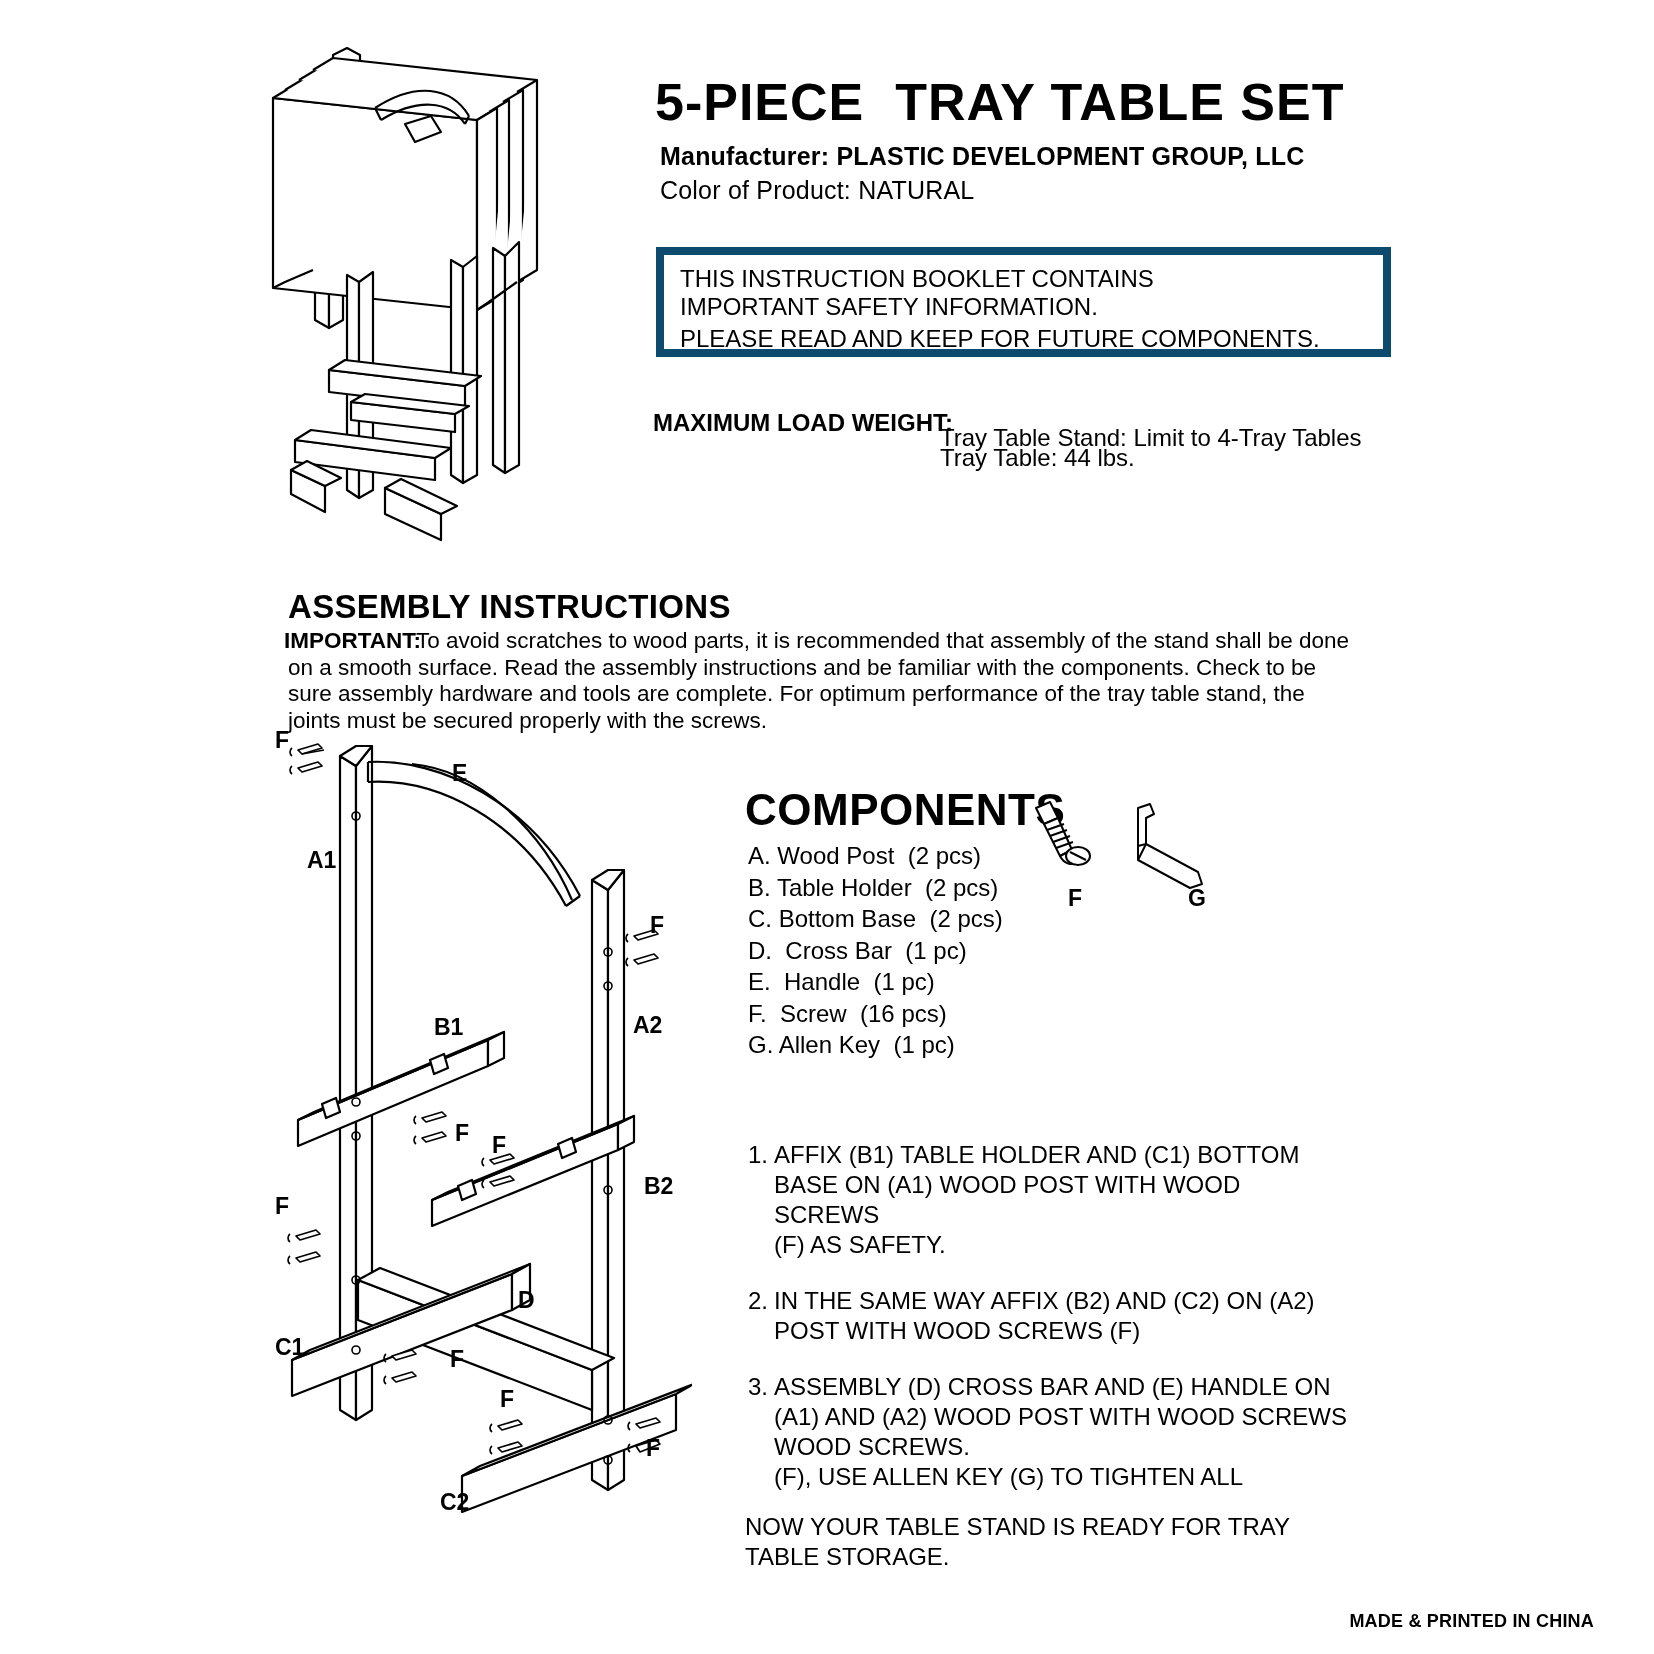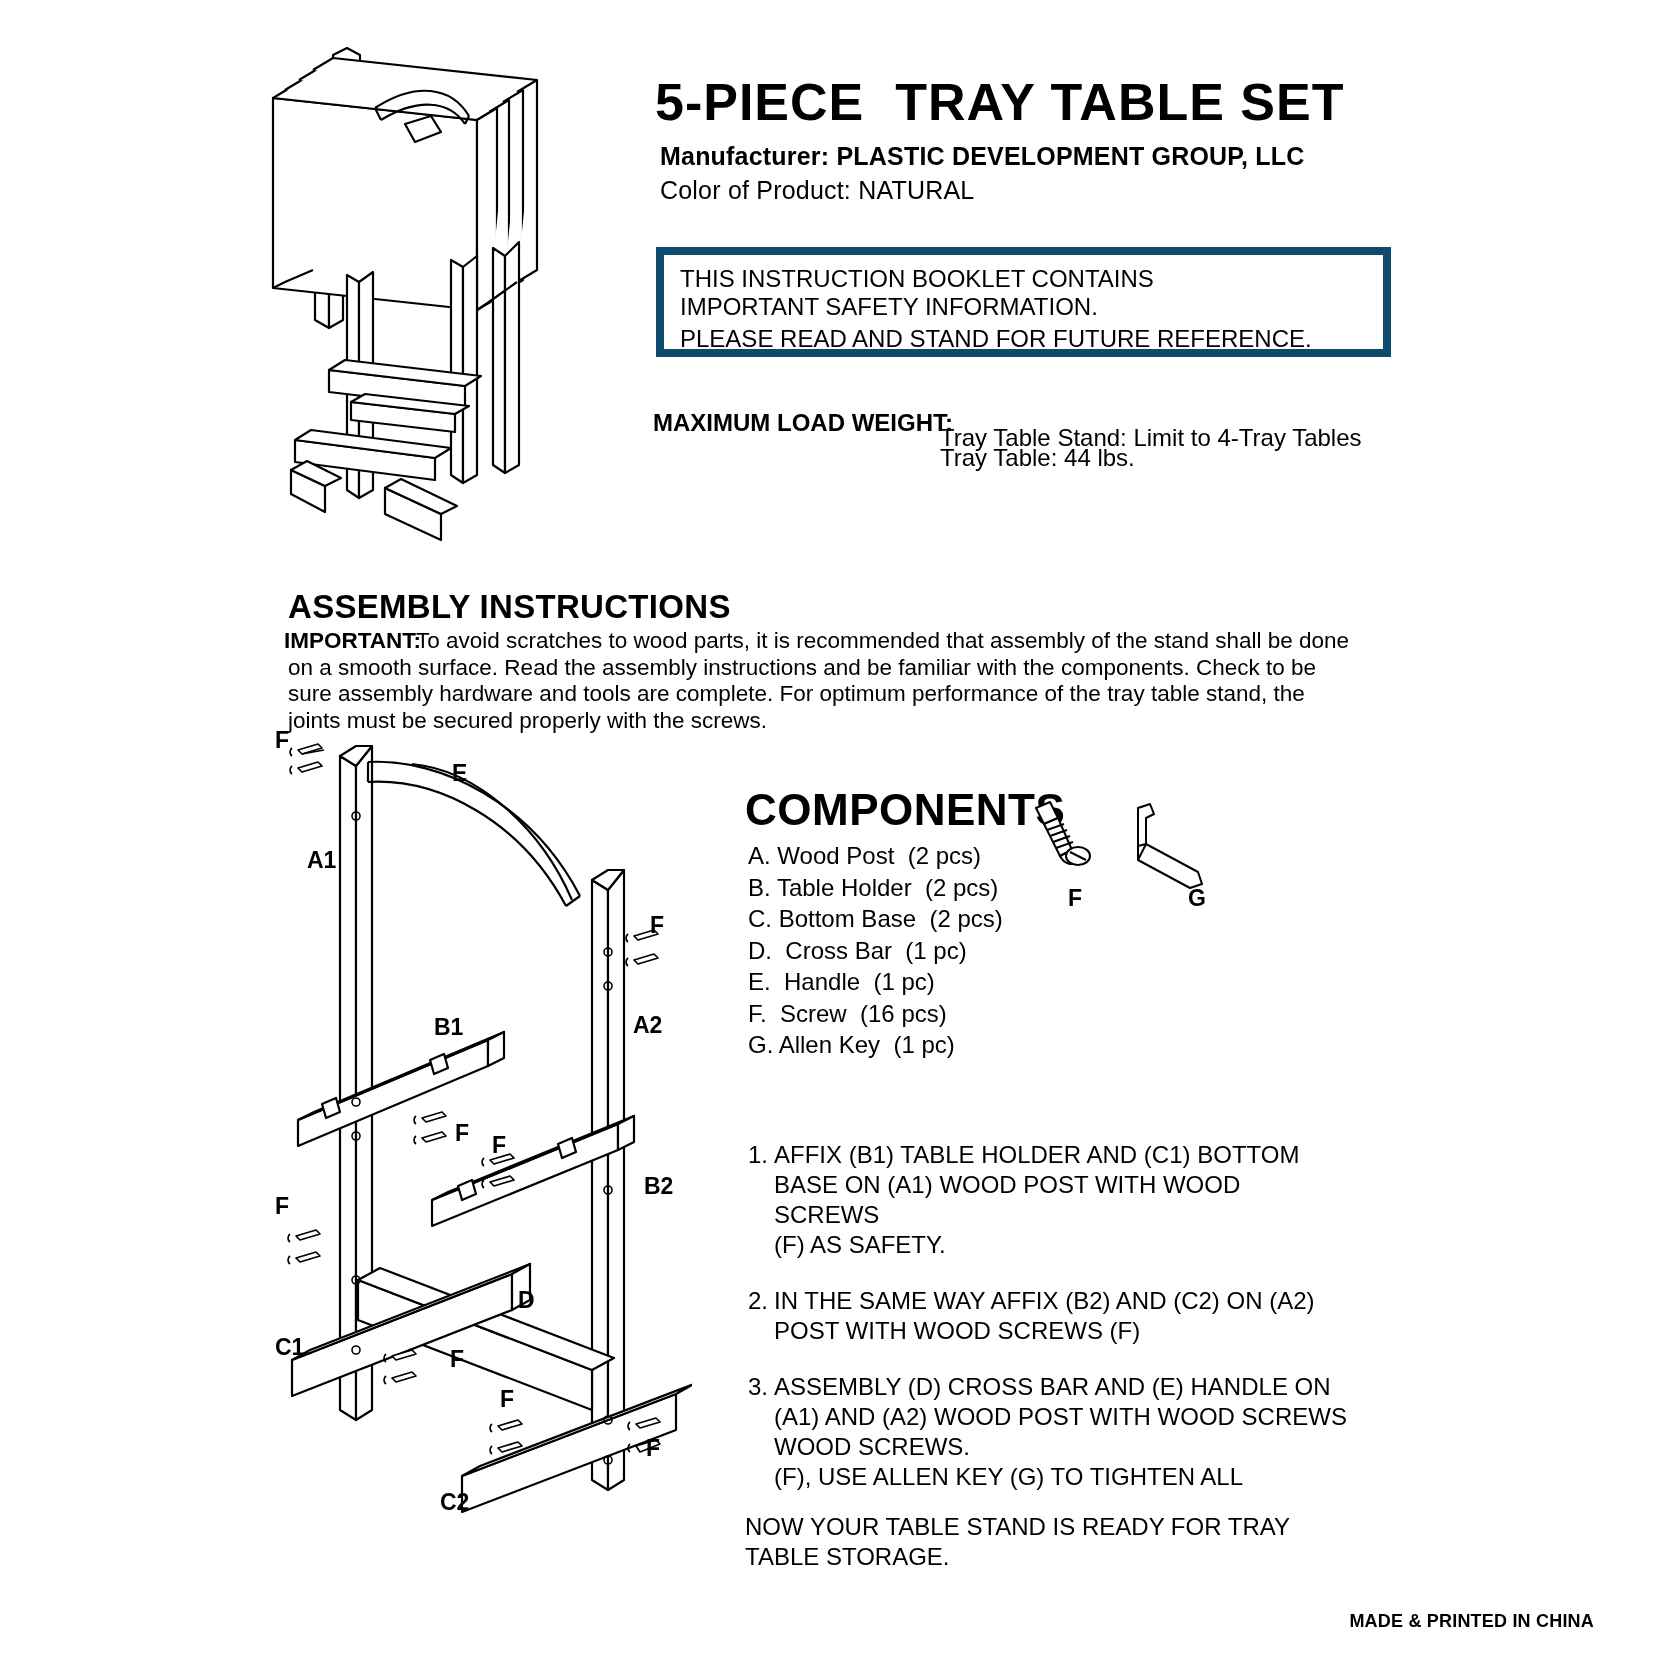--- a/index.html
+++ b/index.html
@@ -264,21 +264,21 @@
     </svg>
   </div>
 
   <div class="title">5-PIECE  TRAY TABLE SET</div>
   <div class="mfr">Manufacturer: PLASTIC DEVELOPMENT GROUP, LLC</div>
   <div class="color">Color of Product: NATURAL</div>
 
   <div class="safety-box">
     <div class="safety-l1">THIS INSTRUCTION BOOKLET CONTAINS
 IMPORTANT SAFETY INFORMATION.</div>
-    <div class="safety-l2">PLEASE READ AND STAND FOR FUTURE REFERENCE.</div>
+    <div class="safety-l2">PLEASE READ AND KEEP FOR FUTURE COMPONENTS.</div>
   </div>
 
   <div class="maxload-label">MAXIMUM LOAD WEIGHT:</div>
   <div class="maxload-v1">Tray Table Stand: Limit to 4-Tray Tables</div>
   <div class="maxload-v2">Tray Table: 44 lbs.</div>
 
   <div class="ai-title">ASSEMBLY INSTRUCTIONS</div>
   <div class="ai-body">To avoid scratches to wood parts, it is recommended that assembly of the stand shall be done on a smooth surface. Read the assembly instructions and be familiar with the components. Check to be sure assembly hardware and tools are complete. For optimum performance of the tray table stand, the joints must be secured properly with the screws.</div>
   <div class="ai-important">IMPORTANT:</div>
 

